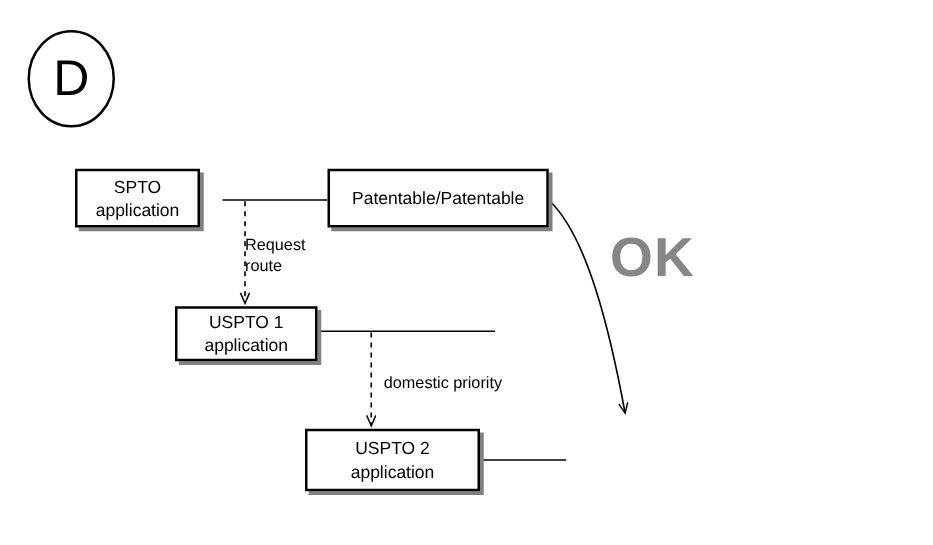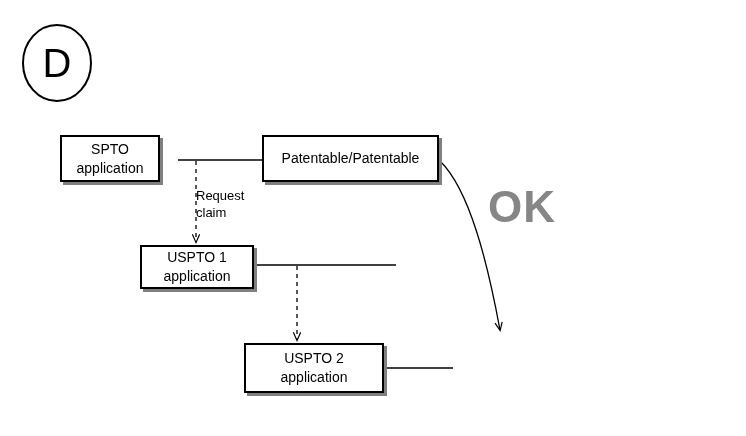--- a/index.html
+++ b/index.html
@@ -157,19 +157,20 @@
   </div>
 
   <div class="node-box" id="box-uspto2">
     <span class="line">USPTO 2</span>
     <span class="line">application</span>
   </div>
 
 
   <div class="edge-label" id="label-priority">
     <div>Request</div>
-    <div>claim</div>
+    <div>route</div>
   </div>
 
+  <div class="edge-label" id="label-domestic">domestic priority</div>
 
   <div id="ok-stamp">OK</div>
 
 </div>
 
 </body></html>

